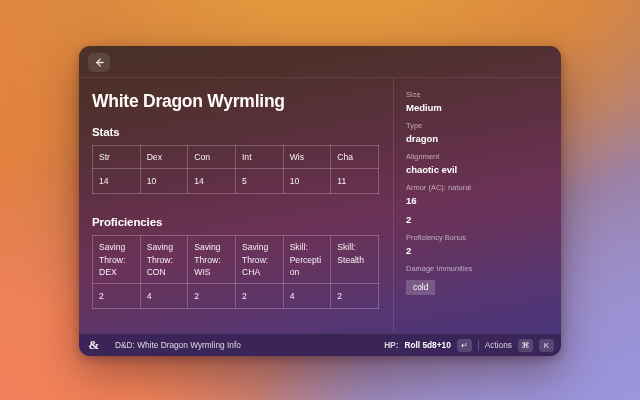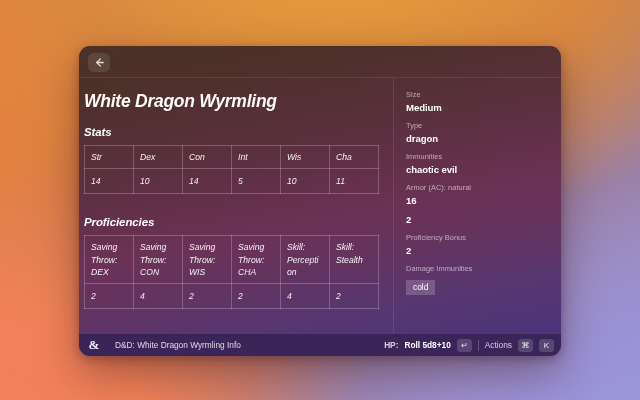--- a/index.html
+++ b/index.html
@@ -45,22 +45,22 @@
     background:rgba(255,255,255,0.10);
     display:flex; align-items:center; justify-content:center;
     cursor:pointer;
   }
   #back-btn svg { display:block; }
 
   
   #body { display:flex; height:255px; }
 
   #content {
-    width:314px; padding:13px 14px 0 5px;
-    overflow:hidden; position:relative;font-style:italic;
+    width:314px; padding:13px 14px 0 13px;
+    overflow:hidden; position:relative;
   }
   #doc-title {
     font-size:17.5px; font-weight:bold; color:#fdfcfb;
     letter-spacing:-0.25px; margin-bottom:14px;
   }
   .section-h {
     font-size:11.5px; font-weight:bold; color:#ffffff;
     margin-bottom:7px; letter-spacing:-0.1px;
   }
   table.grid {
@@ -195,21 +195,21 @@
       <div id="sidebar">
         <div class="attr">
           <div class="attr-k">Size</div>
           <div class="attr-v">Medium</div>
         </div>
         <div class="attr">
           <div class="attr-k">Type</div>
           <div class="attr-v">dragon</div>
         </div>
         <div class="attr">
-          <div class="attr-k">Immunities</div>
+          <div class="attr-k">Alignment</div>
           <div class="attr-v">chaotic evil</div>
         </div>
         <div class="attr">
           <div class="attr-k">Armor (AC): natural</div>
           <div class="attr-v">16</div>
         </div>
         <div class="attr">
           <div class="attr-v">2</div>
         </div>
         <div class="attr">

